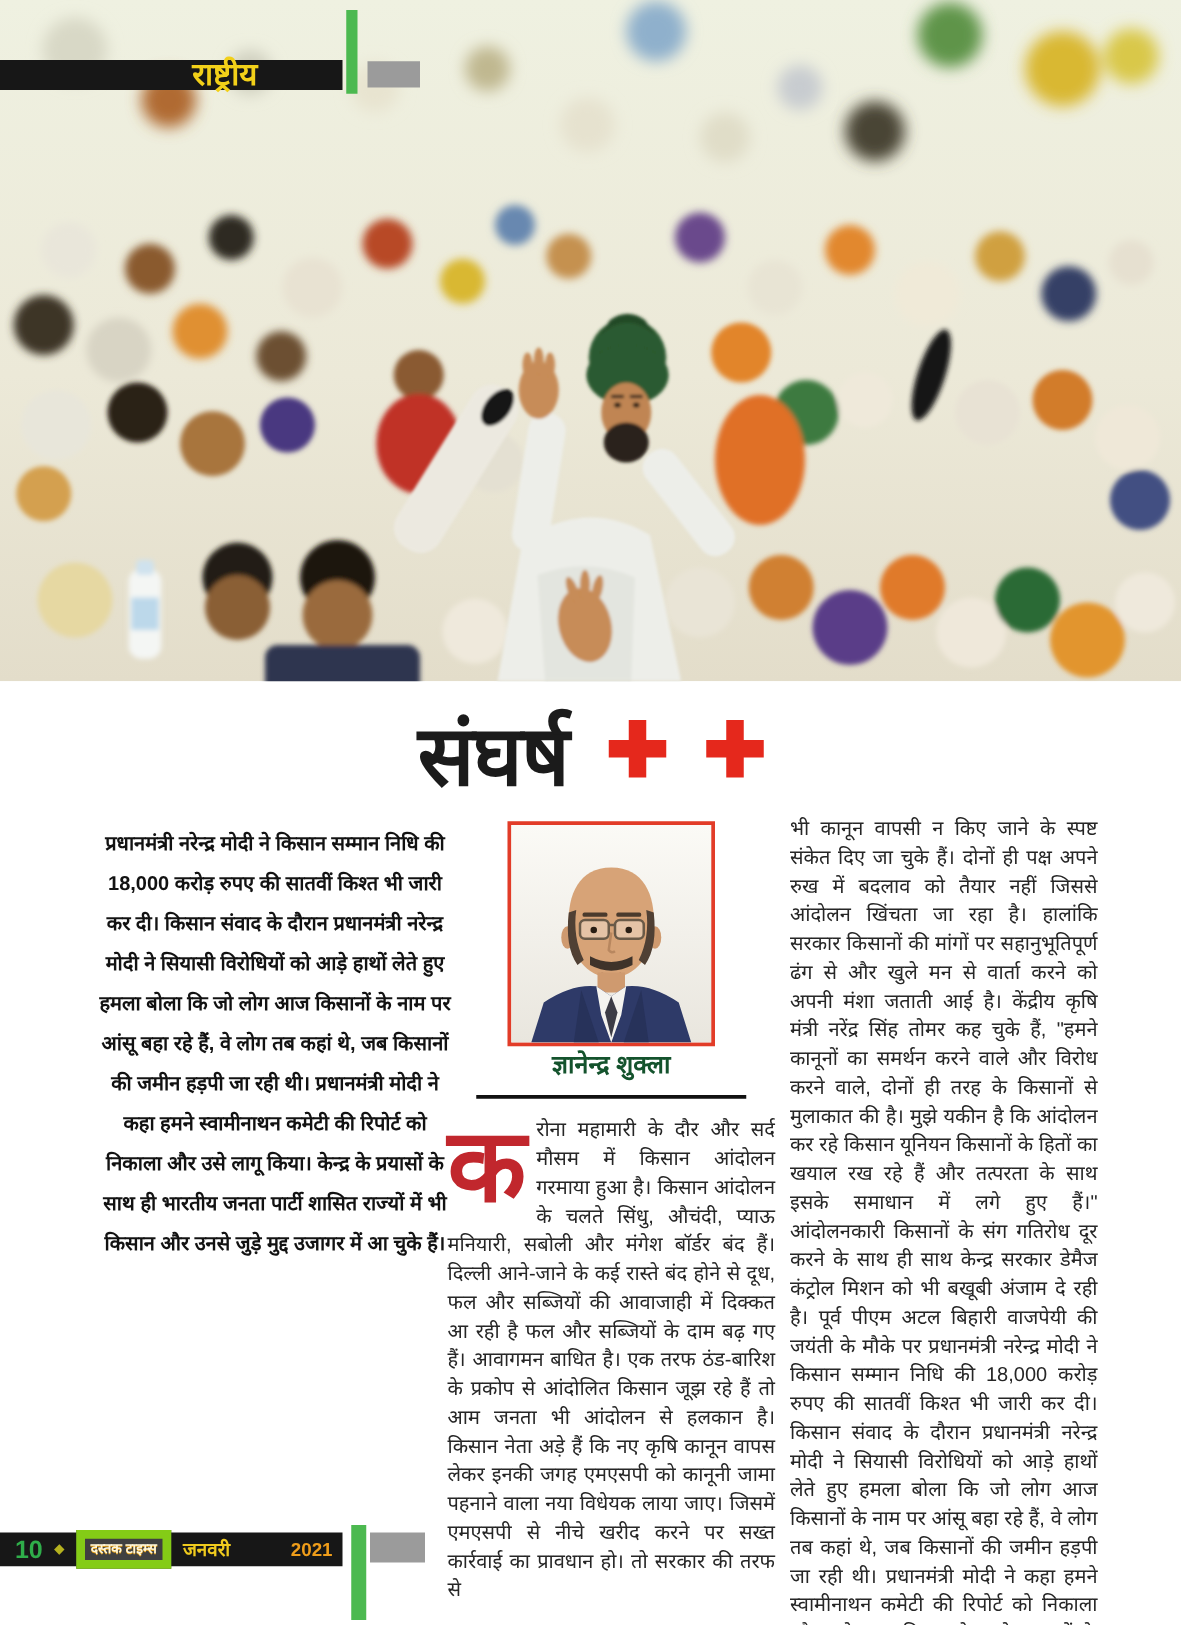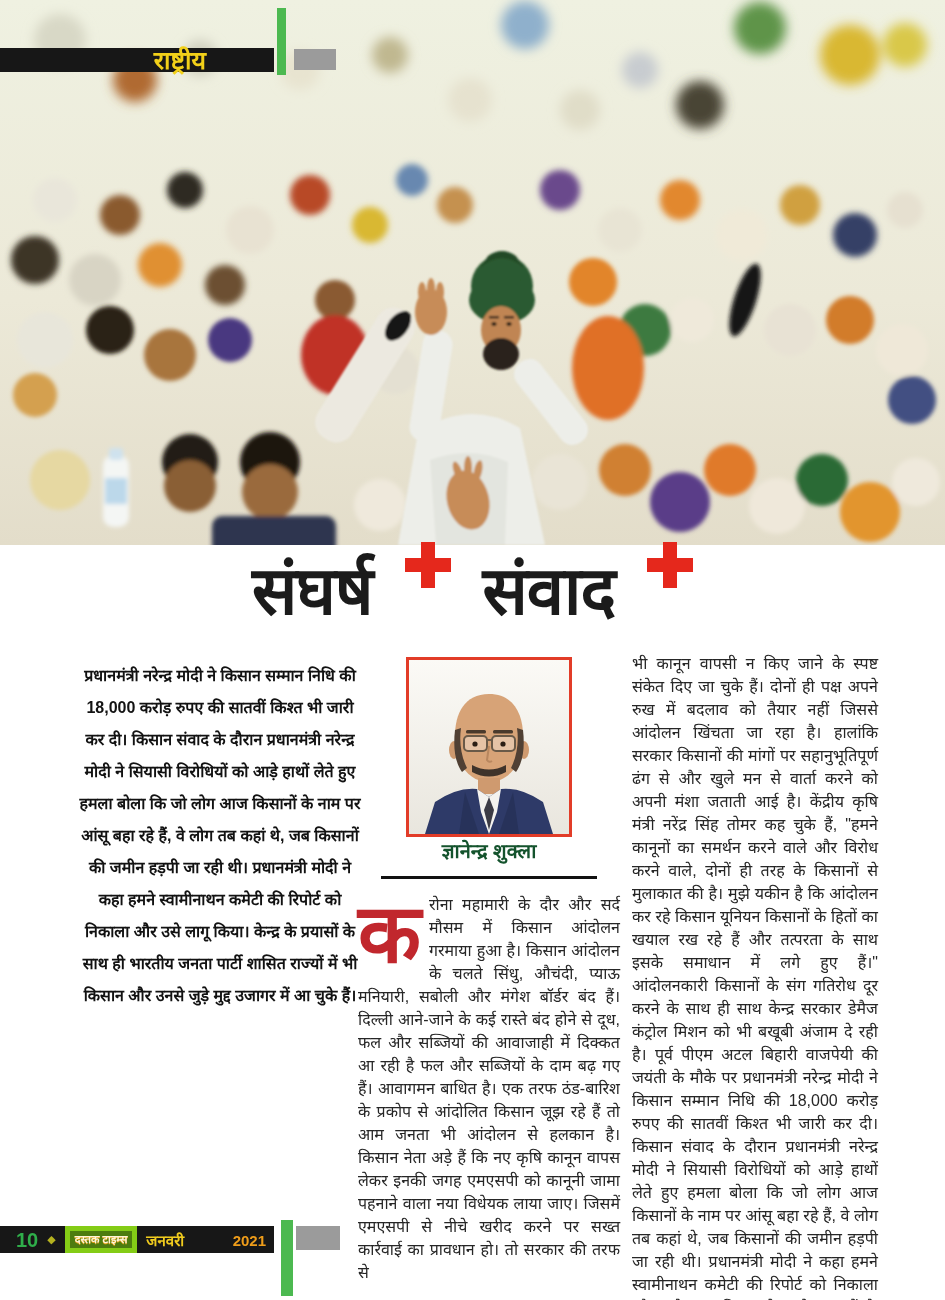--- a/index.html
+++ b/index.html
@@ -16,21 +16,21 @@
     position:absolute;left:0;top:48px;width:274px;height:24px;
     background:#171717;display:flex;align-items:center;justify-content:flex-end;
     padding-right:68px;box-sizing:border-box;
   }
   .section-strip span{color:#f2d019;font-size:25px;font-weight:bold;line-height:1;}
   .green-bar-top{position:absolute;left:277px;top:8px;width:9px;height:67px;background:#4cb950;}
   .gray-box-top{position:absolute;left:294px;top:49px;width:42px;height:21px;background:#9b9b9b;}
   
   .headline{
     position:absolute;left:0;top:556px;width:945px;height:100px;
-    display:flex;align-items:flex-start;justify-content:center;gap:32px;
+    display:flex;align-items:center;justify-content:center;gap:32px;
   }
   .headline .word{
     color:#1b1b1b;font-size:67px;font-weight:bold;line-height:1.05;
     letter-spacing:-1px;white-space:nowrap;
   }
   .plus{display:inline-block;width:46px;height:46px;position:relative;margin-top:-14px;}
   .plus::before{content:"";position:absolute;left:0;top:16px;width:46px;height:14px;background:#e5281c;}
   .plus::after{content:"";position:absolute;left:16px;top:0;width:14px;height:46px;background:#e5281c;}
   
   .col-left{
@@ -59,21 +59,21 @@
   }
   
   .footer-strip{
     position:absolute;left:0;top:1226px;width:274px;height:27px;background:#171717;
     display:flex;align-items:center;justify-content:flex-end;gap:9px;
     padding-right:8px;box-sizing:border-box;text-align:right;
   }
   .page-num{color:#2fae4a;font-size:20px;font-weight:bold;line-height:1;}
   .footer-diamond{color:#b5b21f;font-size:11px;line-height:1;}
   .logo-box{
-    background:#4d7c0f;border:5px solid #84cc16;padding:1px 5px 2px 5px;
+    background:#404040;border:7px solid #84cc16;padding:1px 5px 2px 5px;
     font-size:11px;font-weight:bold;color:#fff6d8;line-height:1.3;white-space:nowrap;
     text-shadow:0 1px 0 #e8a012;
   }
   .issue-month{color:#f0cb1e;font-size:15px;font-weight:bold;}
   .issue-year{color:#ef9d1a;font-size:15px;font-weight:bold;margin-left:44px;}
   .green-bar-bottom{position:absolute;left:281px;top:1220px;width:12px;height:76px;background:#4cb950;}
   .gray-box-bottom{position:absolute;left:296px;top:1226px;width:44px;height:24px;background:#9b9b9b;}
 </style>
 </head>
 <body>
@@ -218,21 +218,20 @@
 
 <div class="section-strip">
   <span>राष्ट्रीय</span>
 </div>
 <div class="green-bar-top"></div>
 <div class="gray-box-top"></div>
 
 <div class="headline">
   <span class="word">संघर्ष</span>
   <span class="plus"></span>
-  <span class="word">संवाद</span>
   <span class="plus"></span>
 </div>
 
 <div class="col-left">प्रधानमंत्री नरेन्द्र मोदी ने किसान सम्मान निधि की 18,000 करोड़ रुपए की सातवीं किश्त भी जारी कर दी। किसान संवाद के दौरान प्रधानमंत्री नरेन्द्र मोदी ने सियासी विरोधियों को आड़े हाथों लेते हुए हमला बोला कि जो लोग आज किसानों के नाम पर आंसू बहा रहे हैं, वे लोग तब कहां थे, जब किसानों की जमीन हड़पी जा रही थी। प्रधानमंत्री मोदी ने कहा हमने स्वामीनाथन कमेटी की रिपोर्ट को निकाला और उसे लागू किया। केन्द्र के प्रयासों के साथ ही भारतीय जनता पार्टी शासित राज्यों में भी किसान और उनसे जुड़े मुद्द उजागर में आ चुके हैं।</div>
 
 <div class="col-mid">
   <svg class="portrait-box" width="160" height="174" viewBox="0 0 160 174" xmlns="http://www.w3.org/2000/svg">
     <defs>
       <linearGradient id="pbg" x1="0" y1="0" x2="0" y2="1">
         <stop offset="0" stop-color="#fbfaf6"></stop>

